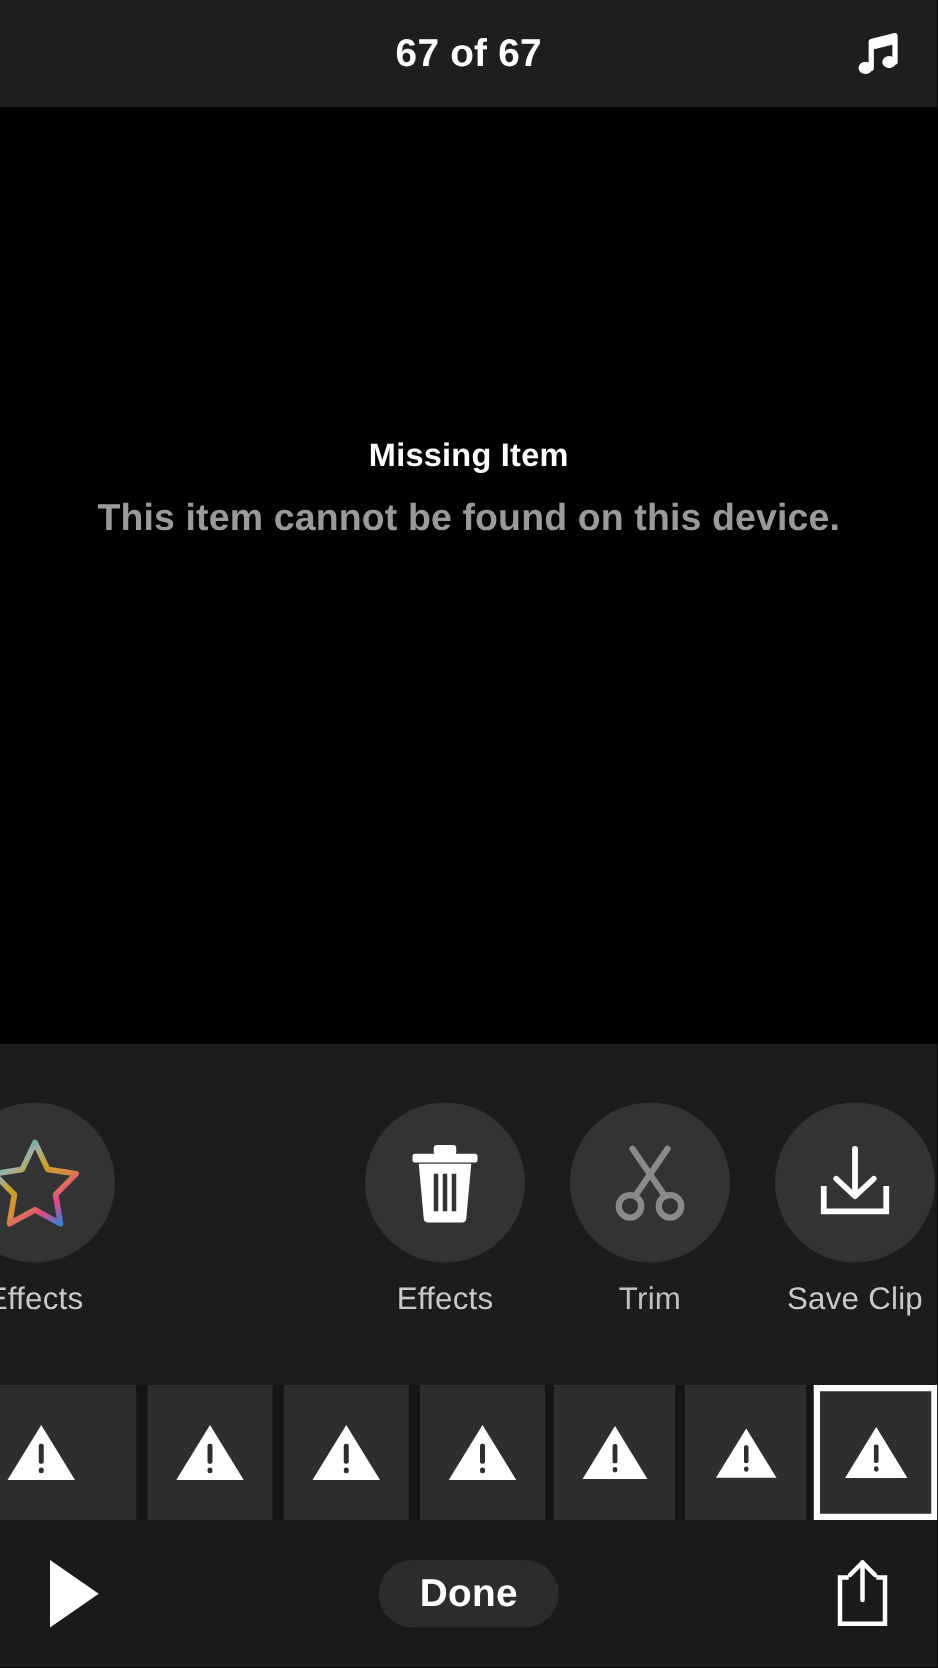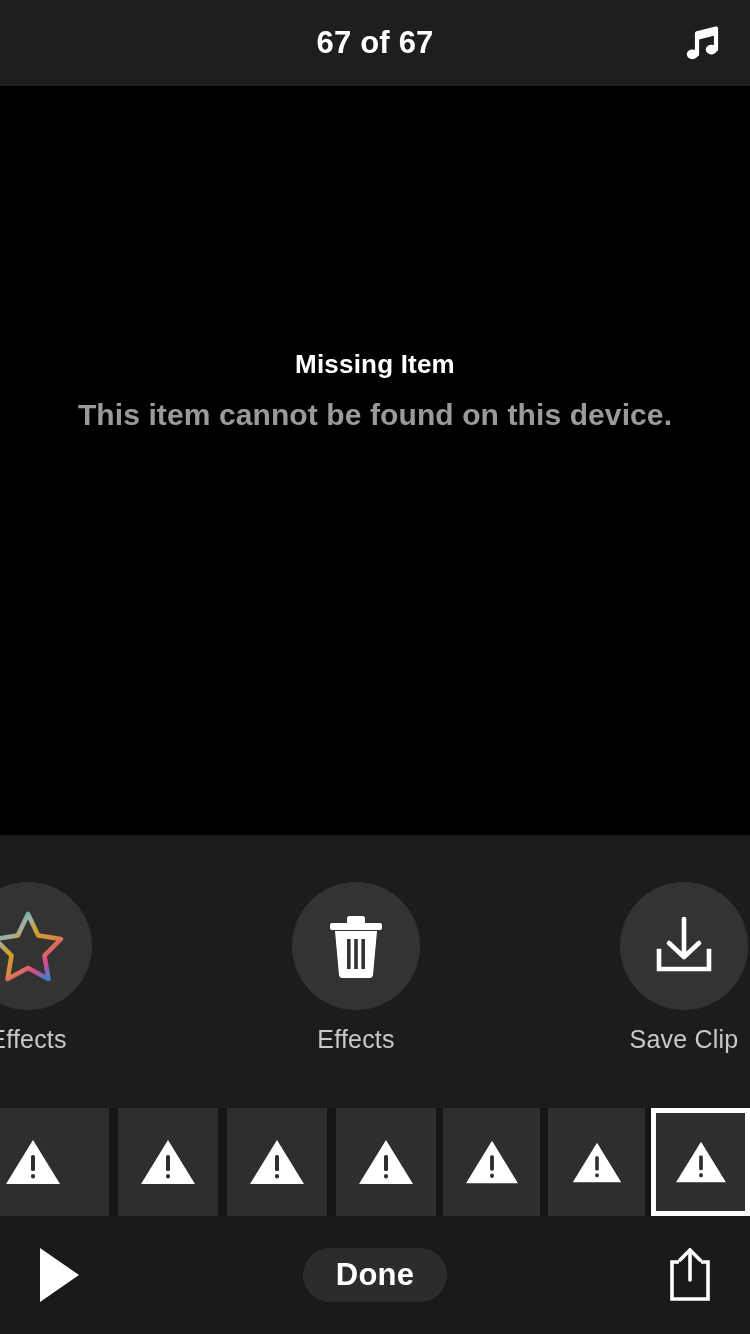--- a/index.html
+++ b/index.html
@@ -166,20 +166,31 @@
           <rect x="20" y="4" width="18" height="8" rx="2.5" fill="#ffffff"></rect>
           <path d="M8 19 H50 L46 63 Q45.6 66 42.6 66 H15.4 Q12.4 66 12 63 Z" fill="#ffffff"></path>
           <rect x="20" y="27" width="3.6" height="30" fill="#333333"></rect>
           <rect x="27.2" y="27" width="3.6" height="30" fill="#333333"></rect>
           <rect x="34.4" y="27" width="3.6" height="30" fill="#333333"></rect>
         </svg>
       </div>
       <div class="tool-label">Effects</div>
     </div>
 
+    <div class="tool" style="left:438px;">
+      <div class="tool-circle">
+        <svg width="62" height="66" viewBox="0 0 62 66" aria-hidden="true">
+          <path d="M17 6 L43 44" fill="none" stroke="#8a8a8a" stroke-width="5" stroke-linecap="round"></path>
+          <path d="M45 6 L19 44" fill="none" stroke="#8a8a8a" stroke-width="5" stroke-linecap="round"></path>
+          <circle cx="15" cy="52" r="9" fill="none" stroke="#8a8a8a" stroke-width="5"></circle>
+          <circle cx="47" cy="52" r="9" fill="none" stroke="#8a8a8a" stroke-width="5"></circle>
+        </svg>
+      </div>
+      <div class="tool-label dim">Trim</div>
+    </div>
 
     <div class="tool" style="left:602px;">
       <div class="tool-circle">
         <svg width="66" height="62" viewBox="0 0 66 62" aria-hidden="true">
           <path d="M33 4 V40" fill="none" stroke="#ffffff" stroke-width="4.6" stroke-linecap="round"></path>
           <path d="M18 28 L33 42 L48 28" fill="none" stroke="#ffffff" stroke-width="4.6" stroke-linecap="round" stroke-linejoin="round"></path>
           <path d="M8 36 V54 H58 V36" fill="none" stroke="#ffffff" stroke-width="4.6" stroke-linecap="square" stroke-linejoin="miter"></path>
         </svg>
       </div>
       <div class="tool-label">Save Clip</div>

